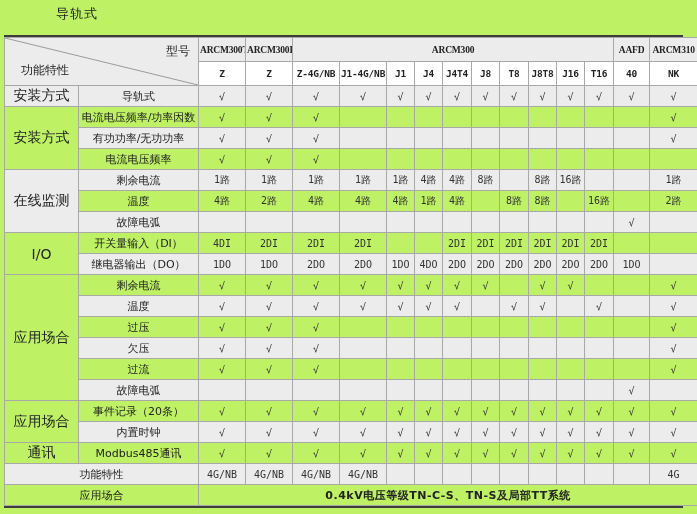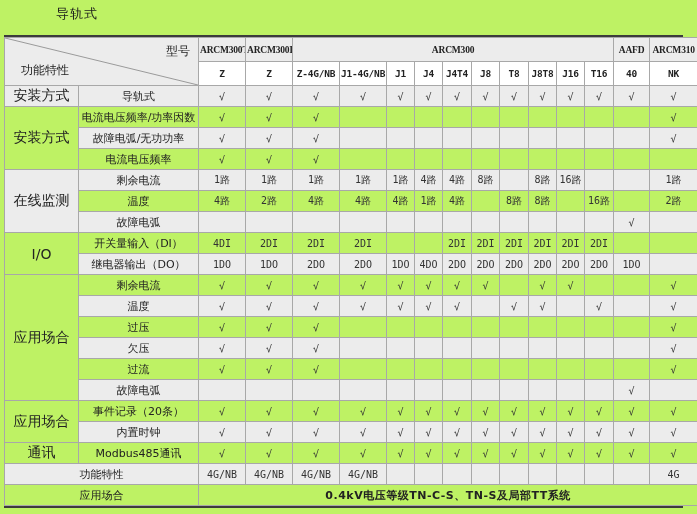--- a/index.html
+++ b/index.html
@@ -143,21 +143,21 @@
             <td class="value"></td>
             <td class="value"></td>
             <td class="value"></td>
             <td class="value"></td>
             <td class="value"></td>
             <td class="value"></td>
             <td class="value"></td>
             <td class="value">√</td>
           </tr>
           <tr class="g">
-            <td class="feature-label">故障电弧/无功功率</td>
+            <td class="feature-label">有功功率/无功功率</td>
             <td class="value">√</td>
             <td class="value">√</td>
             <td class="value">√</td>
             <td class="value"></td>
             <td class="value"></td>
             <td class="value"></td>
             <td class="value"></td>
             <td class="value"></td>
             <td class="value"></td>
             <td class="value"></td>

